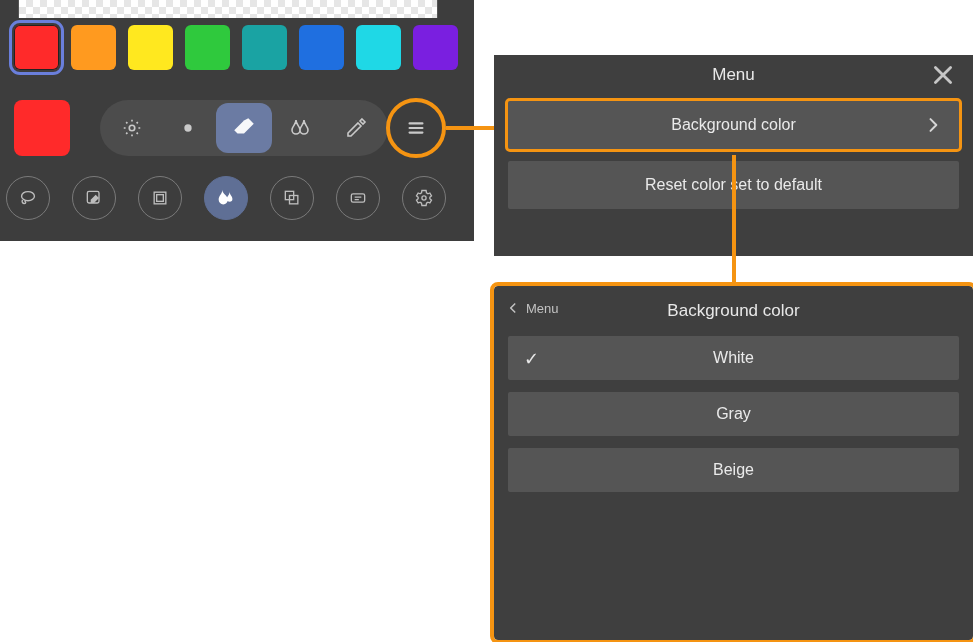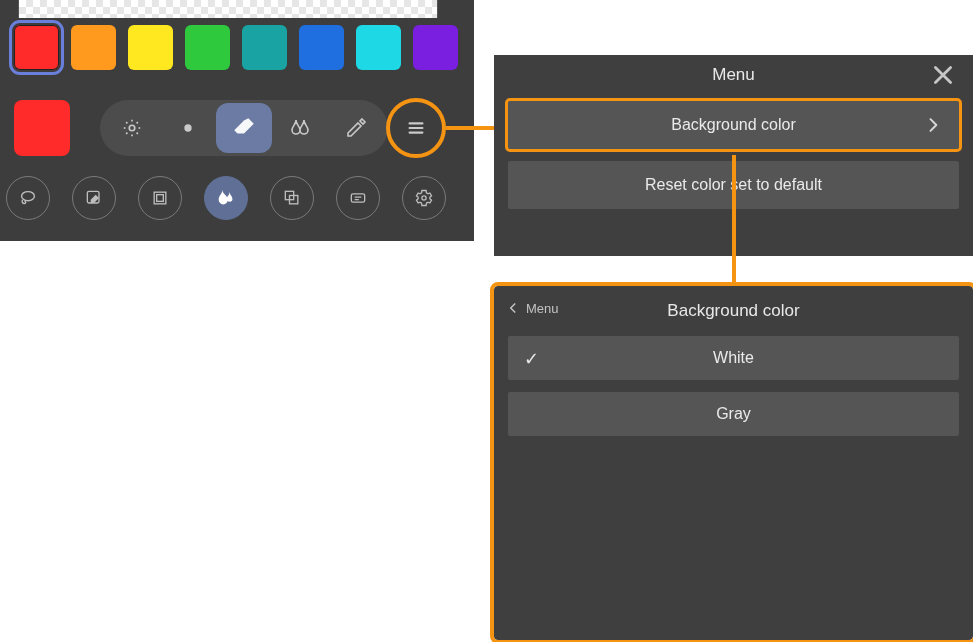--- a/index.html
+++ b/index.html
@@ -324,14 +324,17 @@
     <span>Background color</span>
   </div>
   <div class="opt-list">
     <div class="opt">
       <span class="check">✓</span>
       <span>White</span>
     </div>
     <div class="opt">
       <span>Gray</span>
     </div>
+    <div class="opt">
+      <span>Beige</span>
+    </div>
   </div>
 </div>
 
 </body></html>

